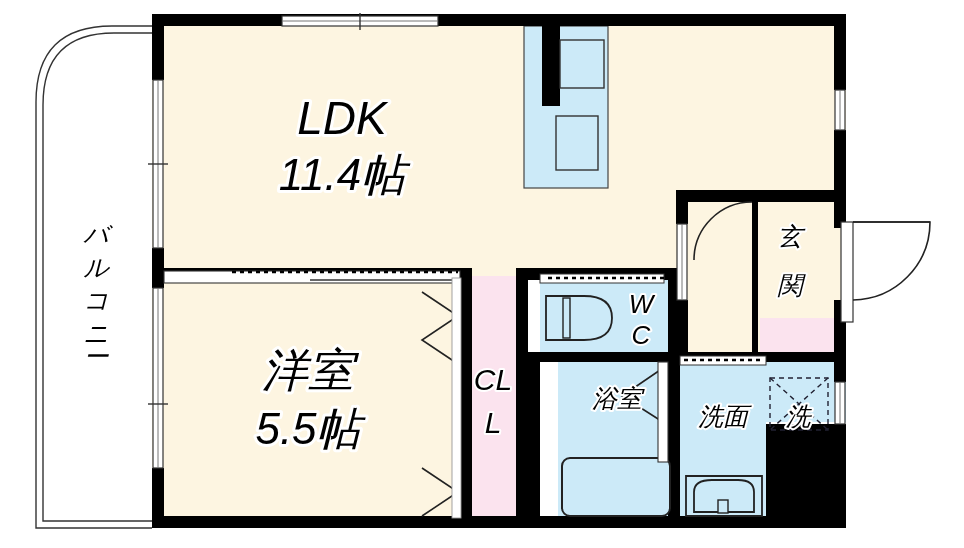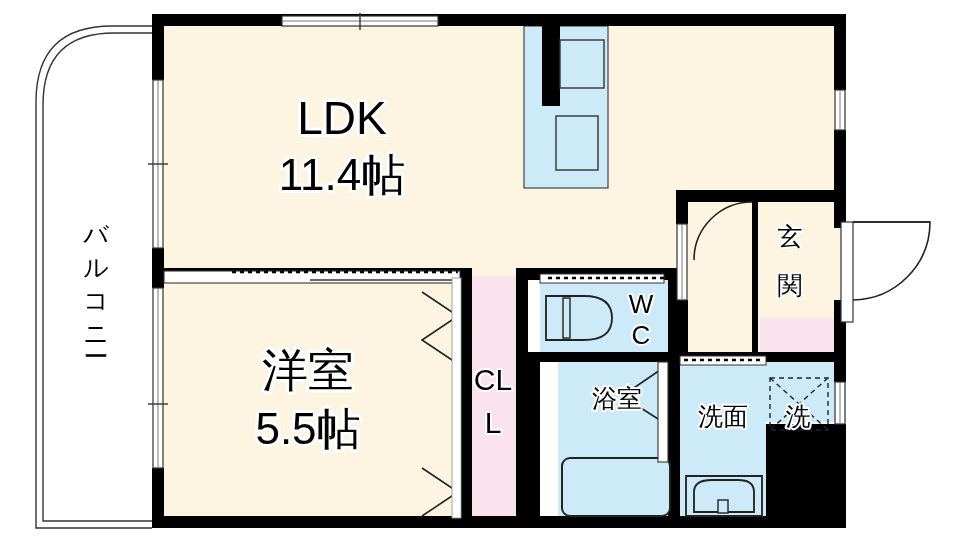--- a/index.html
+++ b/index.html
@@ -1,19 +1,19 @@
 <!DOCTYPE html>
 <html><head>
 <meta charset="utf-8">
 <title>間取り図</title>
 <style>
   html,body{margin:0;padding:0;background:#ffffff;}
   body{width:964px;height:548px;overflow:hidden;
        font-family:"Liberation Sans","DejaVu Sans",sans-serif;}
-  #plan{position:relative;width:964px;height:548px;background:#ffffff;}
+  #plan{position:relative;width:964px;height:548px;background:#ffffff;font-style:italic;}
   svg{display:block;}
   .lbl{font-family:"Liberation Sans","DejaVu Sans",sans-serif;
        fill:#000;paint-order:stroke fill;stroke:#ffffff;stroke-width:6px;
        stroke-linejoin:round;text-anchor:middle;dominant-baseline:middle;}
   .lbl-sm{stroke-width:4px;}
 </style>
 </head>
 <body>
 
 <div id="plan">

